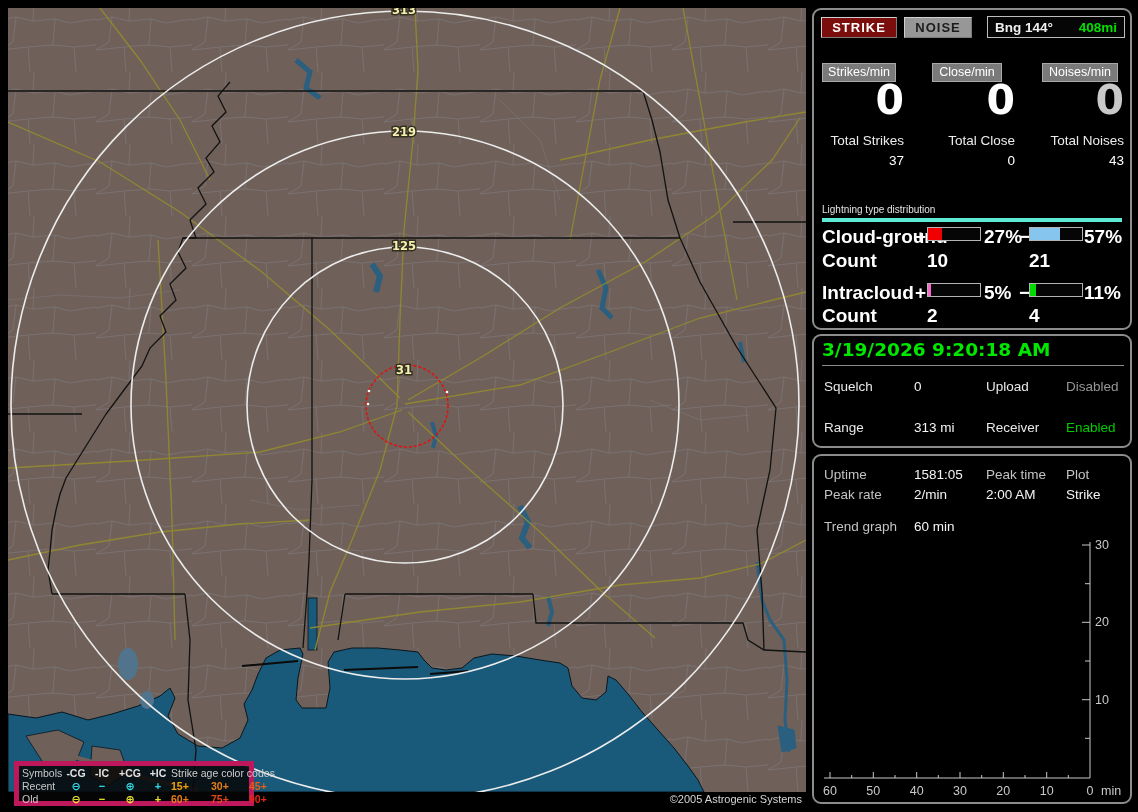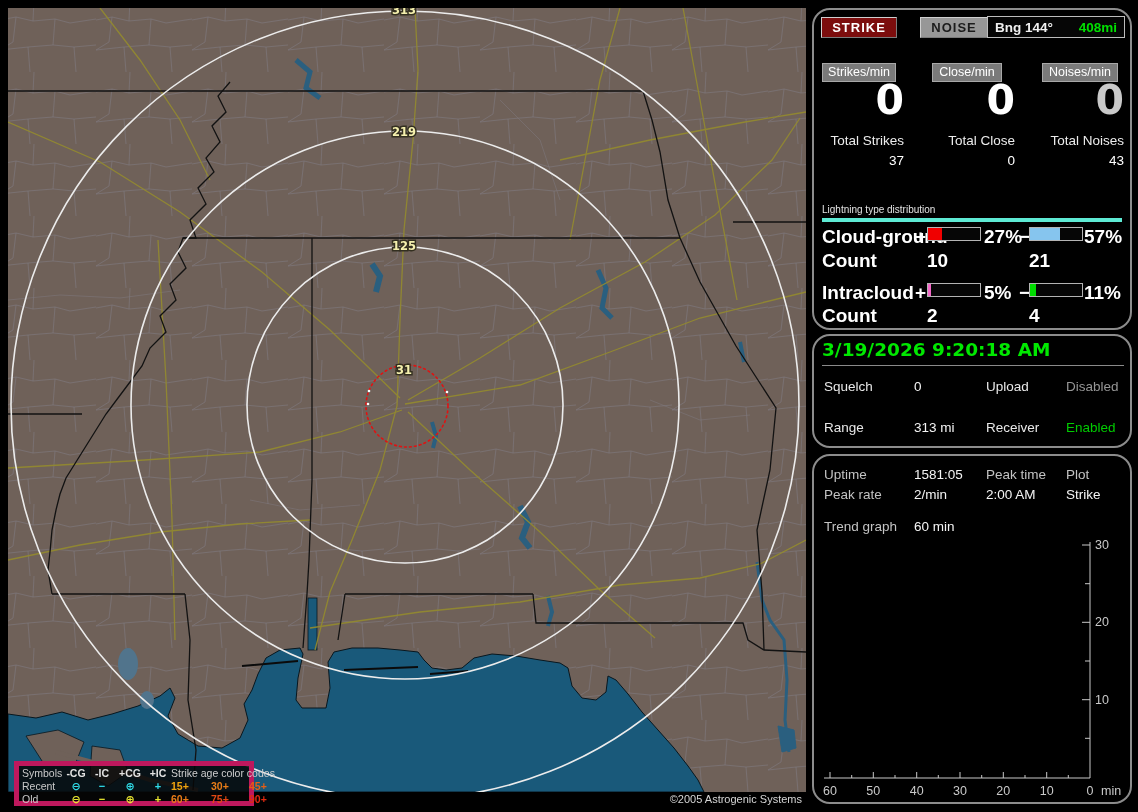--- a/index.html
+++ b/index.html
@@ -3,28 +3,28 @@
 <meta charset="utf-8">
 <style>
   html,body{margin:0;padding:0;background:#000;}
   .screen{position:relative;width:1138px;height:812px;background:#000;overflow:hidden;
     font-family:"Liberation Sans","DejaVu Sans",sans-serif;color:#f0f0f0;}
   .map{position:absolute;left:8px;top:8px;width:798px;height:784px;background:#6f6159;overflow:hidden;}
   .copyright{position:absolute;left:630px;top:793px;width:172px;text-align:right;
     font-size:11px;color:#d6d6d6;}
   
   .panel{position:absolute;left:812px;width:320px;background:#000;border:2px solid #8c8c8c;
-    border-radius:18px;box-sizing:border-box;}
+    border-radius:9px;box-sizing:border-box;}
   .p1{top:8px;height:322px;}
   .p2{top:334px;height:114px;}
   .p3{top:454px;height:350px;}
   .btn{position:absolute;font-weight:bold;font-size:13px;text-align:center;letter-spacing:1px;
     border:1px outset #cfcfcf;padding-top:2px;box-sizing:border-box;}
   .strike-btn{left:7px;top:7px;width:76px;height:21px;background:#7c0d0d;color:#fff;}
-  .noise-btn{left:90px;top:7px;width:68px;height:21px;background:#979797;color:#1c1c1c;margin-left:16px;}
+  .noise-btn{left:90px;top:7px;width:68px;height:21px;background:#979797;color:#1c1c1c;}
   .bng{position:absolute;right:5px;top:6px;width:138px;height:22px;background:#060606;
     border:1px solid #bdbdbd;box-sizing:border-box;display:flex;justify-content:space-between;
     align-items:center;padding:8px 7px;font-weight:bold;font-size:13.5px;}
   .bng .dist{color:#00e000;}
   .rate-head{position:absolute;top:53px;height:19px;background:#7a7a7a;border:1px solid #a8a8a8;
     color:#fff;font-size:12.5px;text-align:center;padding-top:1px;box-sizing:border-box;}
   .colA{left:-12px;width:102px;}.colB{left:98px;width:103px;}.colC{left:206px;width:104px;}
   .bigzero{position:absolute;top:70px;text-align:right;font-family:"DejaVu Sans",sans-serif;
     font-weight:bold;font-size:41px;line-height:1;color:#fff;}
   .dimzero{color:#c9c9c9;}

